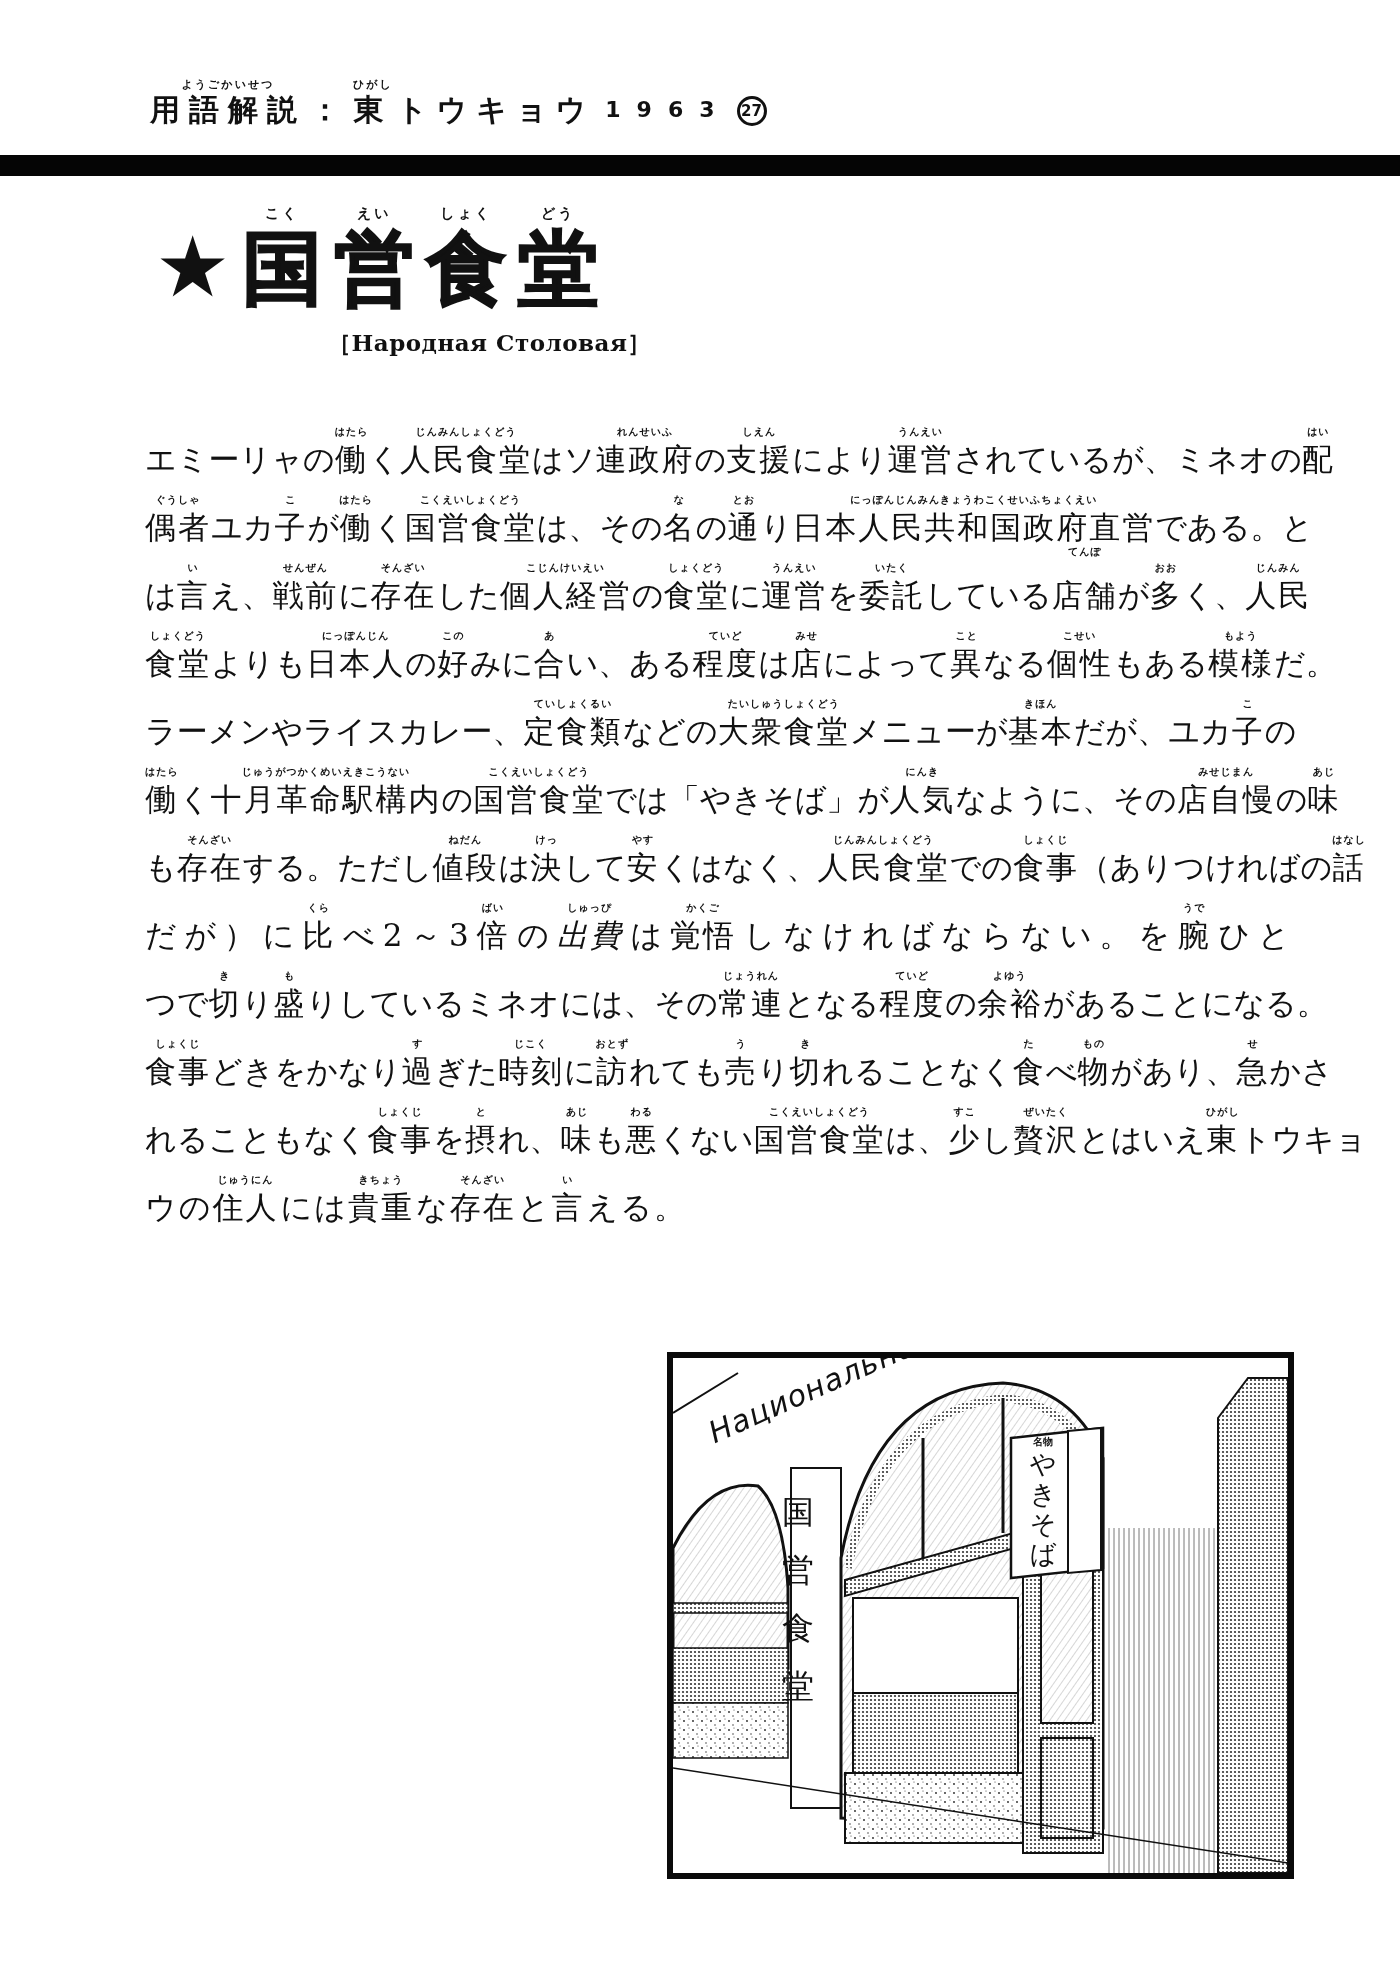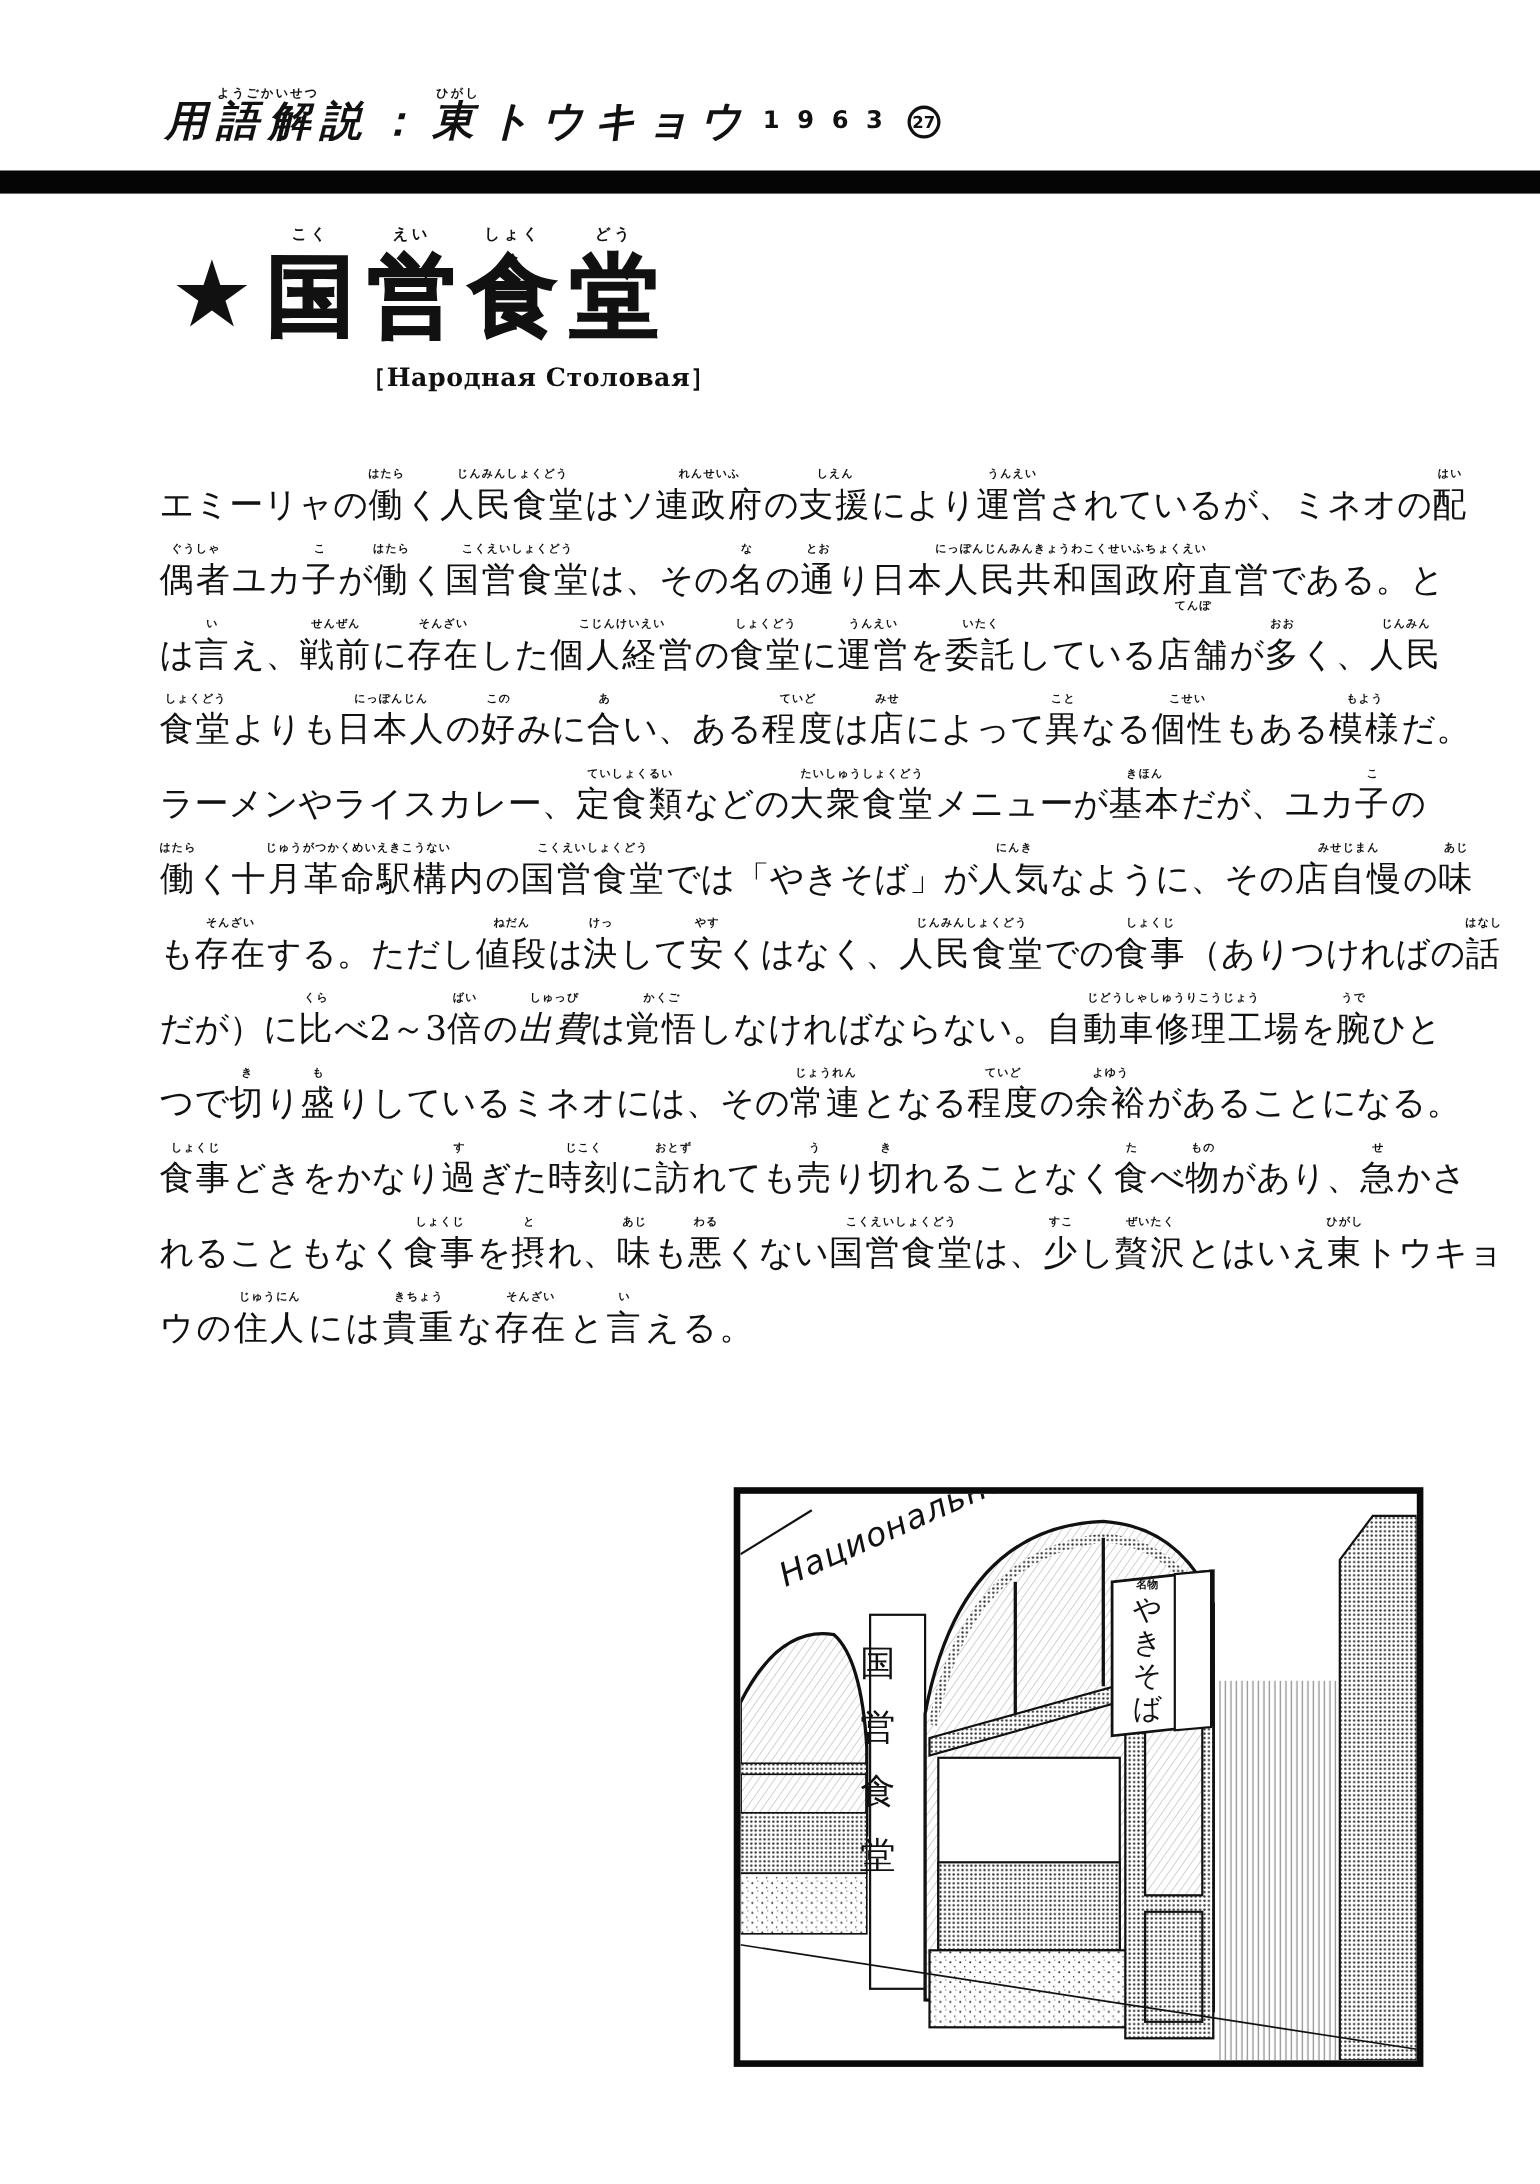--- a/index.html
+++ b/index.html
@@ -5,21 +5,21 @@
     html, body { margin: 0; padding: 0; }
     body {
       width: 1400px; height: 1985px; background: #ffffff; position: relative; overflow: hidden;
       font-family: "DejaVu Serif", "Liberation Serif", serif; color: #111;
     }
     .header {
       position: absolute; left: 150px; top: 78px; display: flex; align-items: flex-end;
     }
     .hdr-word { display: inline-flex; flex-direction: column; align-items: center; margin-right: 4px; }
     .hdr-ruby { font-family: "DejaVu Sans", sans-serif; font-size: 11px; font-weight: bold; height: 14px; line-height: 14px; letter-spacing: 2px; }
-    .hdr-base { font-family: "DejaVu Sans", sans-serif; font-weight: bold; font-size: 38px; line-height: 36px; letter-spacing: 9px; font-style: italic; }
+    .hdr-base { font-family: "DejaVu Sans", sans-serif; font-weight: bold; font-size: 30px; line-height: 36px; letter-spacing: 9px; }
     .hdr-num { font-family: "DejaVu Sans", sans-serif; font-weight: bold; font-size: 22px; line-height: 36px; letter-spacing: 16px; margin-left: 6px; }
     .hdr-badge {
       display: inline-flex; align-items: center; justify-content: center;
       width: 30px; height: 30px; border: 3px solid #111; border-radius: 50%;
       font-family: "DejaVu Sans", sans-serif; font-weight: bold; font-size: 15px; margin-left: 6px; margin-bottom: 2px;
       box-sizing: border-box;
     }
     .rule { position: absolute; left: 0; top: 155px; width: 1400px; height: 21px; background: #050505; }
 
     .title-wrap { position: absolute; left: 155px; top: 203px; display: flex; align-items: flex-end; }
@@ -993,24 +993,20 @@
         <span class="rt"></span>
         <span class="rb">な</span>
       </span>
       <span class="seg">
         <span class="rt"></span>
         <span class="rb">い</span>
       </span>
       <span class="seg">
         <span class="rt"></span>
         <span class="rb">。</span>
-      </span>
-      <span class="seg">
-        <span class="rt">じどうしゃしゅうりこうじょう</span>
-        <span class="rb" style="letter-spacing: 2px;">自動車修理工場</span>
       </span>
       <span class="seg">
         <span class="rt"></span>
         <span class="rb">を</span>
       </span>
       <span class="seg">
         <span class="rt">うで</span>
         <span class="rb" style="letter-spacing: 2px;">腕</span>
       </span>
       <span class="seg">

